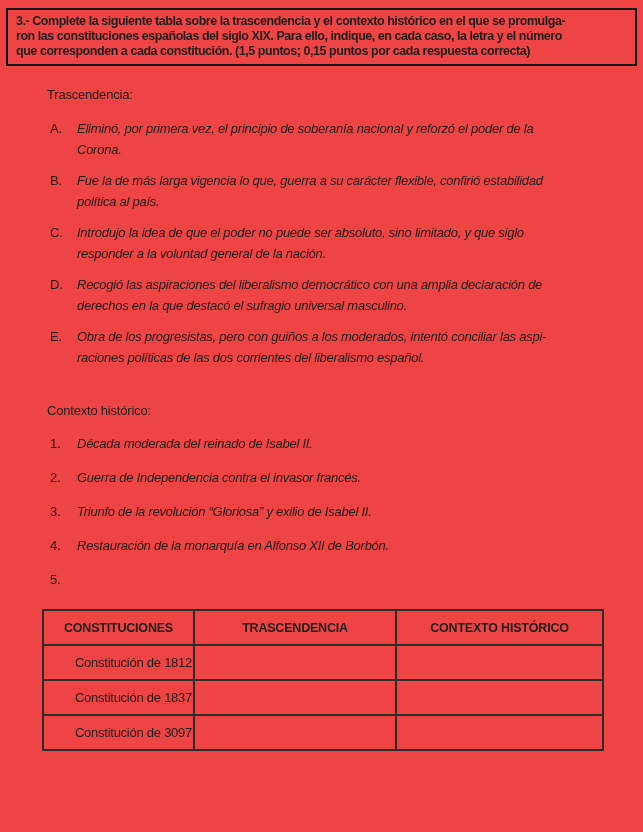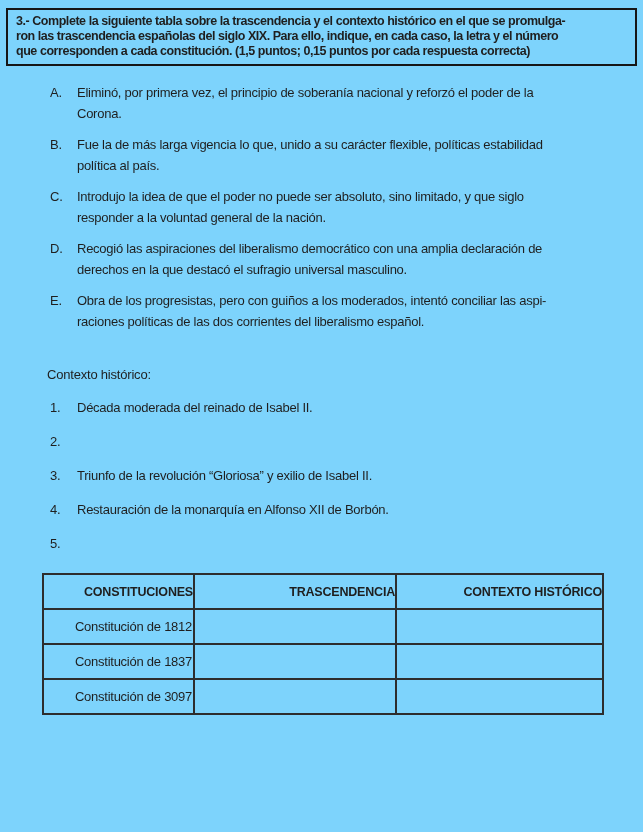--- a/index.html
+++ b/index.html
@@ -1,17 +1,17 @@
 <!DOCTYPE html>
 <html><head>
 <meta charset="utf-8">
 <style>
   html,body { margin:0; padding:0; background:#e8e8e8; }
   .page {
-    position:relative; width:643px; height:832px; background:#7dd3fc;
+    position:relative; width:643px; height:832px; background:#ef4444;
     font-family:"Liberation Sans", sans-serif; color:#1f1f1f; overflow:hidden;
     margin:0 auto;
   }
   .title-box {
     margin:8px 6px 0 6px; border:2px solid #161616;
     padding:4px 6px 5px 8px;
     font-weight:bold; font-size:12.5px; line-height:15px; letter-spacing:-0.45px;
   }
   .title-line { white-space:nowrap; }
   .u { text-underline-offset:2px; }
@@ -20,61 +20,62 @@
   }
   .list { margin-top:16px; }
   .list-item {
     display:flex; margin:0 0 10px 50px;
     font-size:13px; line-height:21px; letter-spacing:-0.25px;
   }
   .num-list { margin-top:15px; }
   .num-list .list-item { margin-bottom:13px; }
   .num-list .list-item:last-child { margin-bottom:0; }
   .marker { width:27px; flex:none; }
-  .itext .ln { display:block; white-space:nowrap; }
+  .itext .ln { display:block; white-space:nowrap;font-style:italic; }
   .heading-offset { margin-top:35px; }
   .answer-table {
     border-collapse:collapse; margin:19px 0 0 42px; table-layout:fixed;
   }
   .answer-table th, .answer-table td {
     border:2px solid #2d2d2d; padding:0;
   }
   .answer-table th {
     height:33px; font-size:12.5px; font-weight:bold; letter-spacing:-0.2px;
-    text-align:right; vertical-align:middle;
+    text-align:center; vertical-align:middle;
   }
   .answer-table td { height:33px; vertical-align:middle;padding-left:30px; }
   .row-label {
     font-size:13px; text-align:center; letter-spacing:-0.25px;
   }
 </style>
 </head>
 <body>
 
 <div class="page">
 
   <div class="title-box">
     <div class="title-line">3.- Complete la siguiente tabla sobre la trascendencia y el contexto histórico en el que se promulga-</div>
-    <div class="title-line"><span>ron las trascendencia españolas del siglo XIX. Para ello, indique, en cada caso, </span><span class="u">la letra y el número</span></div>
+    <div class="title-line"><span>ron las constituciones españolas del siglo XIX. Para ello, indique, en cada caso, </span><span class="u">la letra y el número</span></div>
     <div class="title-line">que corresponden a cada constitución. (1,5 puntos; 0,15 puntos por cada respuesta correcta)</div>
   </div>
 
+  <div class="section-heading">Trascendencia:</div>
 
   <div class="list">
     <div class="list-item">
       <span class="marker">A.</span>
       <span class="itext">
           <span class="ln">Eliminó, por primera vez, el principio de soberanía nacional y reforzó el poder de la</span>
           <span class="ln">Corona.</span>
         </span>
     </div>
     <div class="list-item">
       <span class="marker">B.</span>
       <span class="itext">
-          <span class="ln">Fue la de más larga vigencia lo que, unido a su carácter flexible, políticas estabilidad</span>
+          <span class="ln">Fue la de más larga vigencia lo que, guerra a su carácter flexible, confirió estabilidad</span>
           <span class="ln">política al país.</span>
         </span>
     </div>
     <div class="list-item">
       <span class="marker">C.</span>
       <span class="itext">
           <span class="ln">Introdujo la idea de que el poder no puede ser absoluto, sino limitado, y que siglo</span>
           <span class="ln">responder a la voluntad general de la nación.</span>
         </span>
     </div>
@@ -98,20 +99,23 @@
 
   <div class="list num-list">
     <div class="list-item">
       <span class="marker">1.</span>
       <span class="itext">
           <span class="ln">Década moderada del reinado de Isabel II.</span>
         </span>
     </div>
     <div class="list-item">
       <span class="marker">2.</span>
+      <span class="itext">
+          <span class="ln">Guerra de Independencia contra el invasor francés.</span>
+        </span>
     </div>
     <div class="list-item">
       <span class="marker">3.</span>
       <span class="itext">
           <span class="ln">Triunfo de la revolución “Gloriosa” y exilio de Isabel II.</span>
         </span>
     </div>
     <div class="list-item">
       <span class="marker">4.</span>
       <span class="itext">

